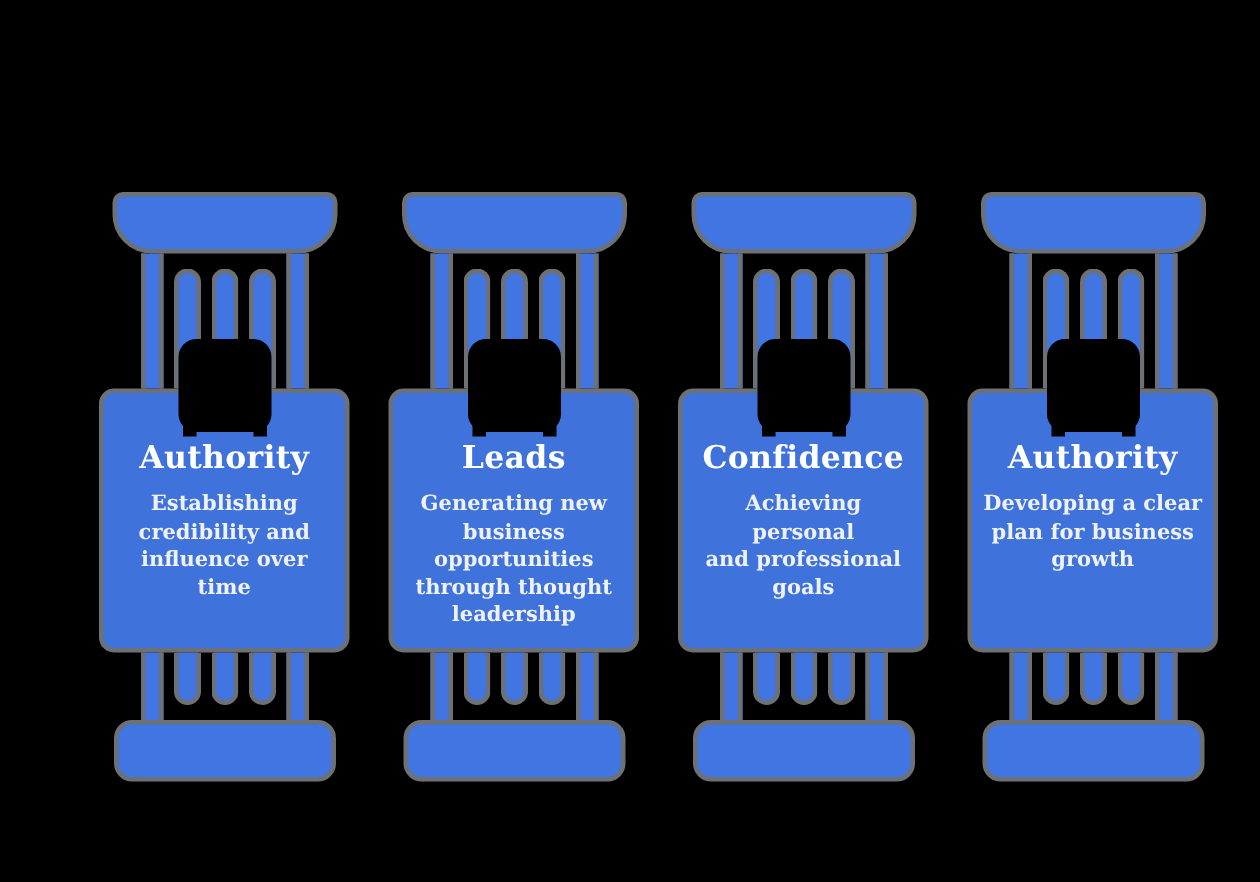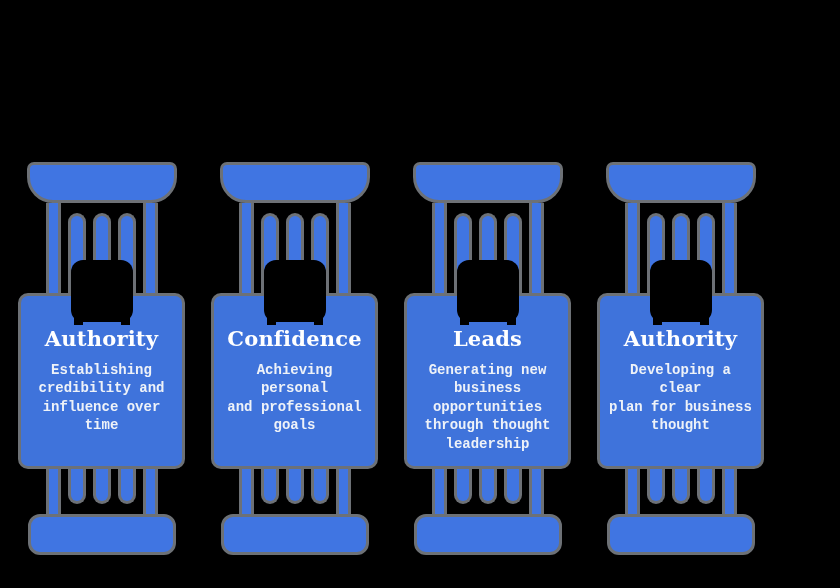--- a/index.html
+++ b/index.html
@@ -6,25 +6,24 @@
   body{
     width:840px;height:588px;
     background:#000;
     overflow:hidden;
     font-family:"DejaVu Serif","Liberation Serif",serif;
     position:relative;
   }
   .diagram{
     position:absolute;inset:0;
     display:flex;
-    padding-left:18px;
+    padding-left:66px;
     padding-top:128px;
     gap:26px;
     box-sizing:border-box;
-    align-items:center;
   }
   .pillar{
     width:167px;
     flex:0 0 167px;
     display:flex;
     flex-direction:column;
     align-items:center;
   }
   *{box-sizing:border-box;}
   
@@ -98,21 +97,20 @@
     line-height:26px;
     letter-spacing:.2px;
   }
   .desc{
     margin-top:9px;
     color:var(--body);
     font-size:14px;
     font-weight:600;
     line-height:18.5px;
     white-space:pre-line;
-    font-family:Liberation Mono, monospace;
   }
   
   .base{
     width:148px;height:41px;
     background:var(--blue);
     border:3px solid var(--gray);
     border-radius:12px;
   }
 </style>
 </head>
@@ -128,46 +126,20 @@
       <div class="bar inner"></div>
       <div class="bar inner"></div>
       <div class="bar outer"></div>
     </div>
     <div class="card">
       <div class="icon-box"></div>
       <div class="title">Authority</div>
       <div class="desc">Establishing
 credibility and
 influence over time</div>
-    </div>
-    <div class="shafts bottom">
-      <div class="bar outer"></div>
-      <div class="bar inner"></div>
-      <div class="bar inner"></div>
-      <div class="bar inner"></div>
-      <div class="bar outer"></div>
-    </div>
-    <div class="base"></div>
-  </div>
-
-  <div class="pillar">
-    <div class="capital"></div>
-    <div class="shafts top">
-      <div class="bar outer"></div>
-      <div class="bar inner"></div>
-      <div class="bar inner"></div>
-      <div class="bar inner"></div>
-      <div class="bar outer"></div>
-    </div>
-    <div class="card">
-      <div class="icon-box"></div>
-      <div class="title">Confidence</div>
-      <div class="desc">Achieving personal
-and professional
-goals</div>
     </div>
     <div class="shafts bottom">
       <div class="bar outer"></div>
       <div class="bar inner"></div>
       <div class="bar inner"></div>
       <div class="bar inner"></div>
       <div class="bar outer"></div>
     </div>
     <div class="base"></div>
   </div>
@@ -204,24 +176,50 @@
     <div class="capital"></div>
     <div class="shafts top">
       <div class="bar outer"></div>
       <div class="bar inner"></div>
       <div class="bar inner"></div>
       <div class="bar inner"></div>
       <div class="bar outer"></div>
     </div>
     <div class="card">
       <div class="icon-box"></div>
+      <div class="title">Confidence</div>
+      <div class="desc">Achieving personal
+and professional
+goals</div>
+    </div>
+    <div class="shafts bottom">
+      <div class="bar outer"></div>
+      <div class="bar inner"></div>
+      <div class="bar inner"></div>
+      <div class="bar inner"></div>
+      <div class="bar outer"></div>
+    </div>
+    <div class="base"></div>
+  </div>
+
+  <div class="pillar">
+    <div class="capital"></div>
+    <div class="shafts top">
+      <div class="bar outer"></div>
+      <div class="bar inner"></div>
+      <div class="bar inner"></div>
+      <div class="bar inner"></div>
+      <div class="bar outer"></div>
+    </div>
+    <div class="card">
+      <div class="icon-box"></div>
       <div class="title">Authority</div>
       <div class="desc">Developing a clear
 plan for business
-thought</div>
+growth</div>
     </div>
     <div class="shafts bottom">
       <div class="bar outer"></div>
       <div class="bar inner"></div>
       <div class="bar inner"></div>
       <div class="bar inner"></div>
       <div class="bar outer"></div>
     </div>
     <div class="base"></div>
   </div>

